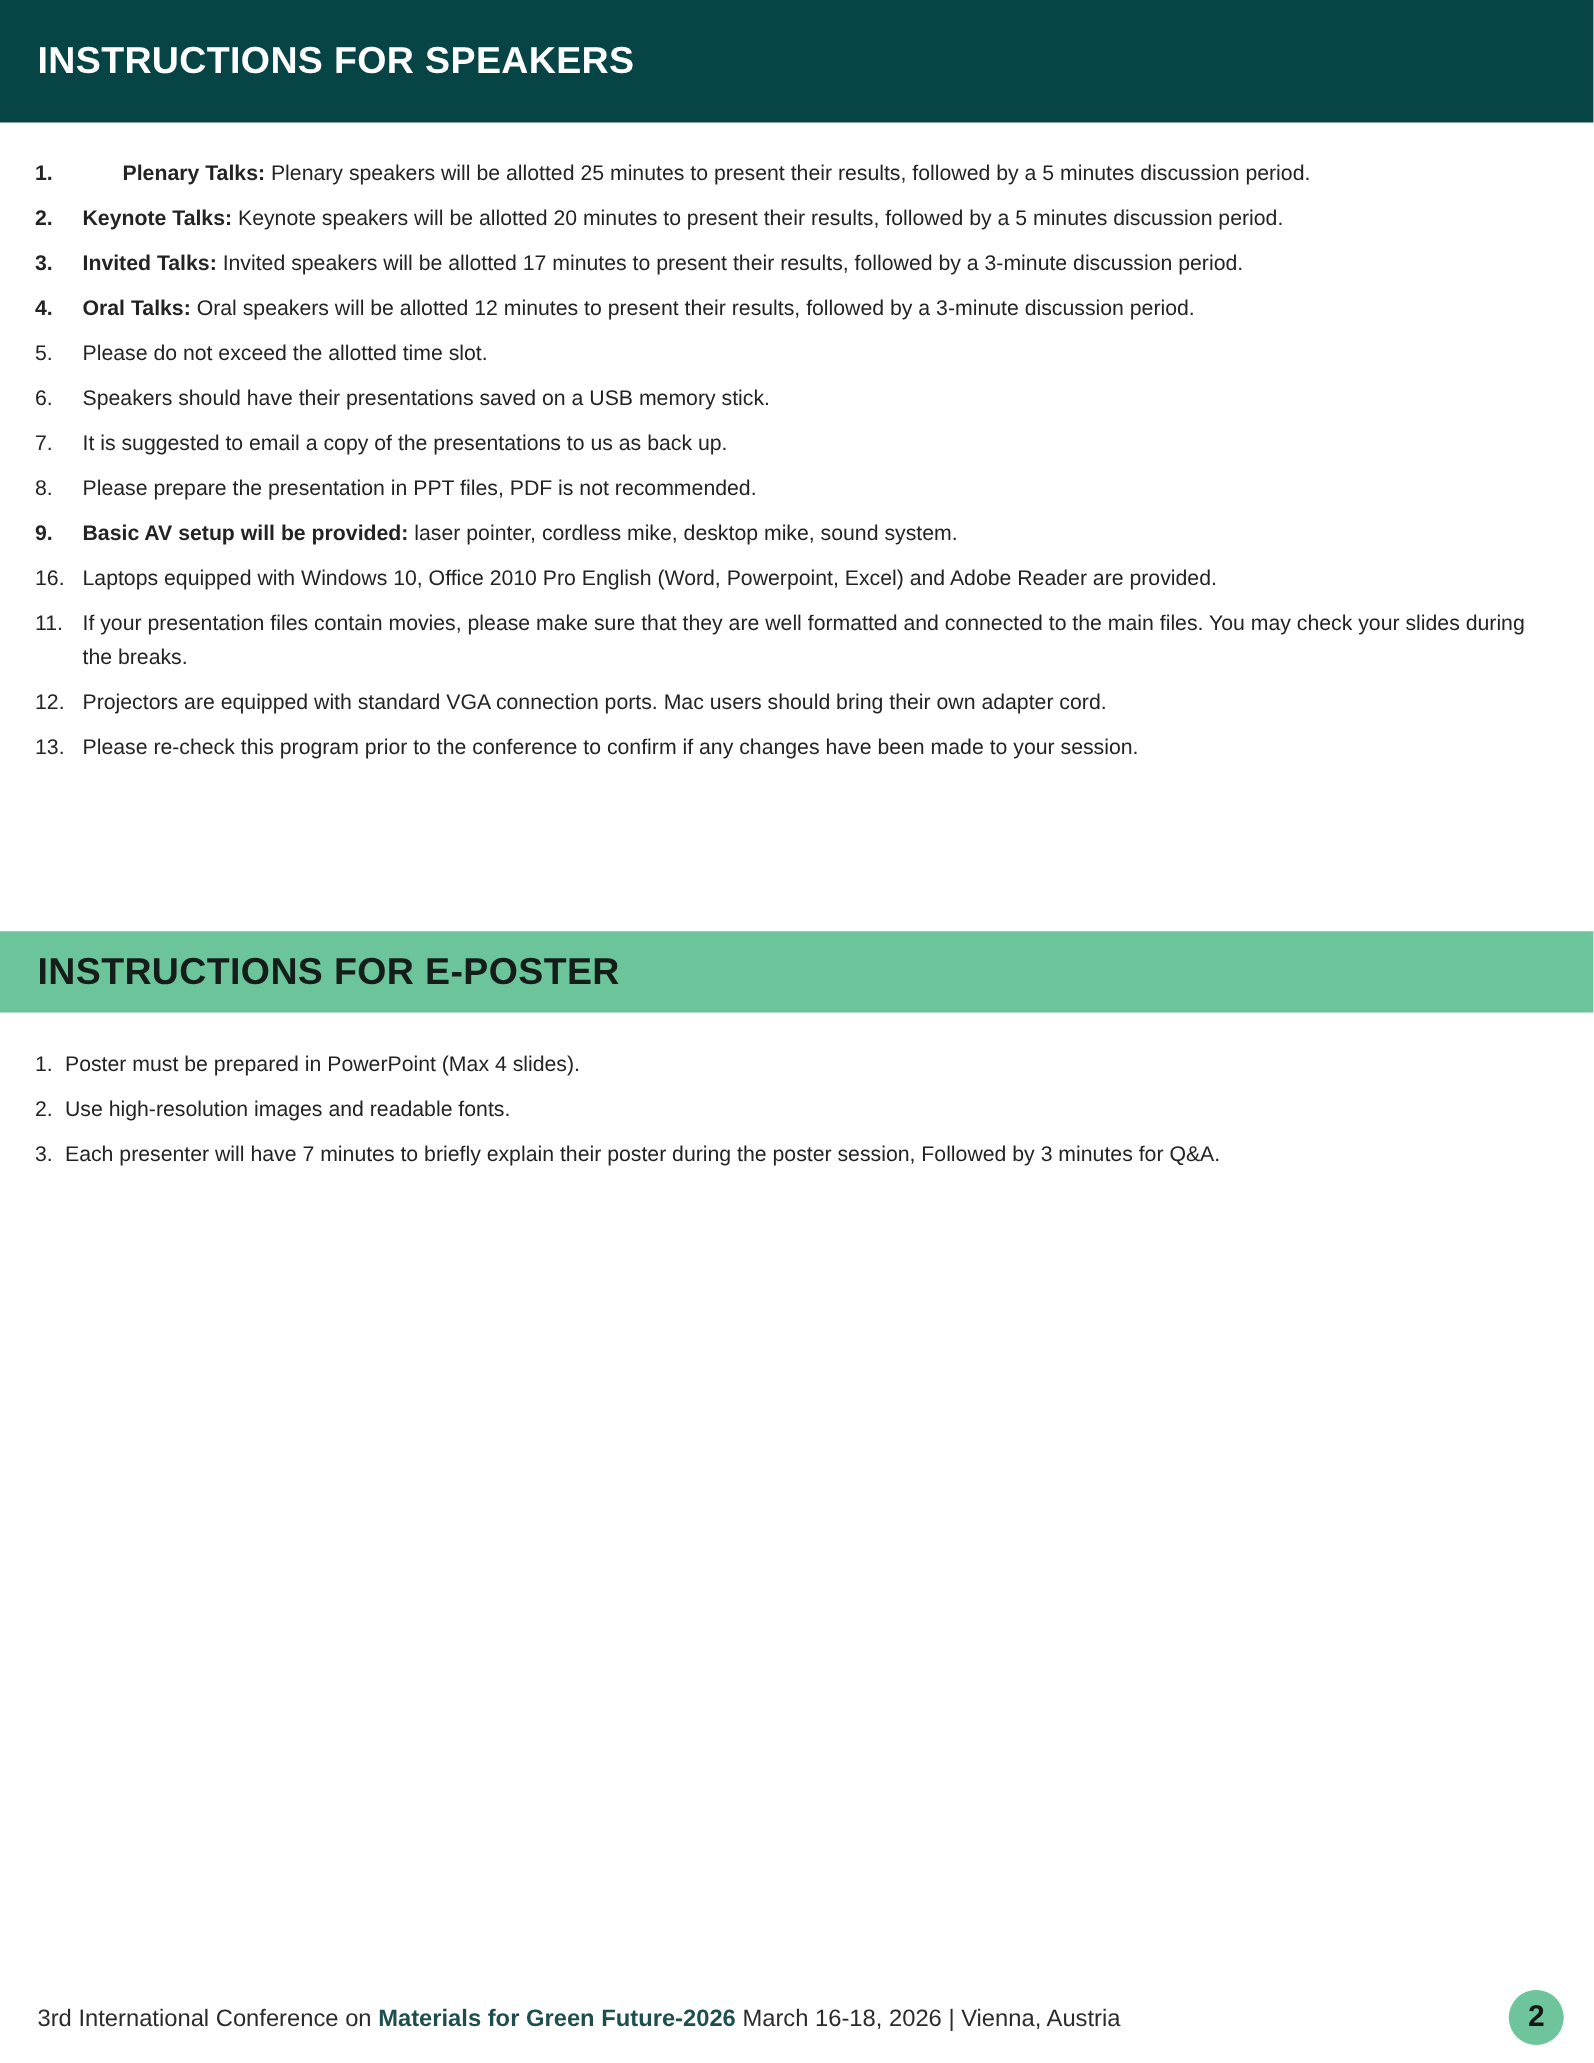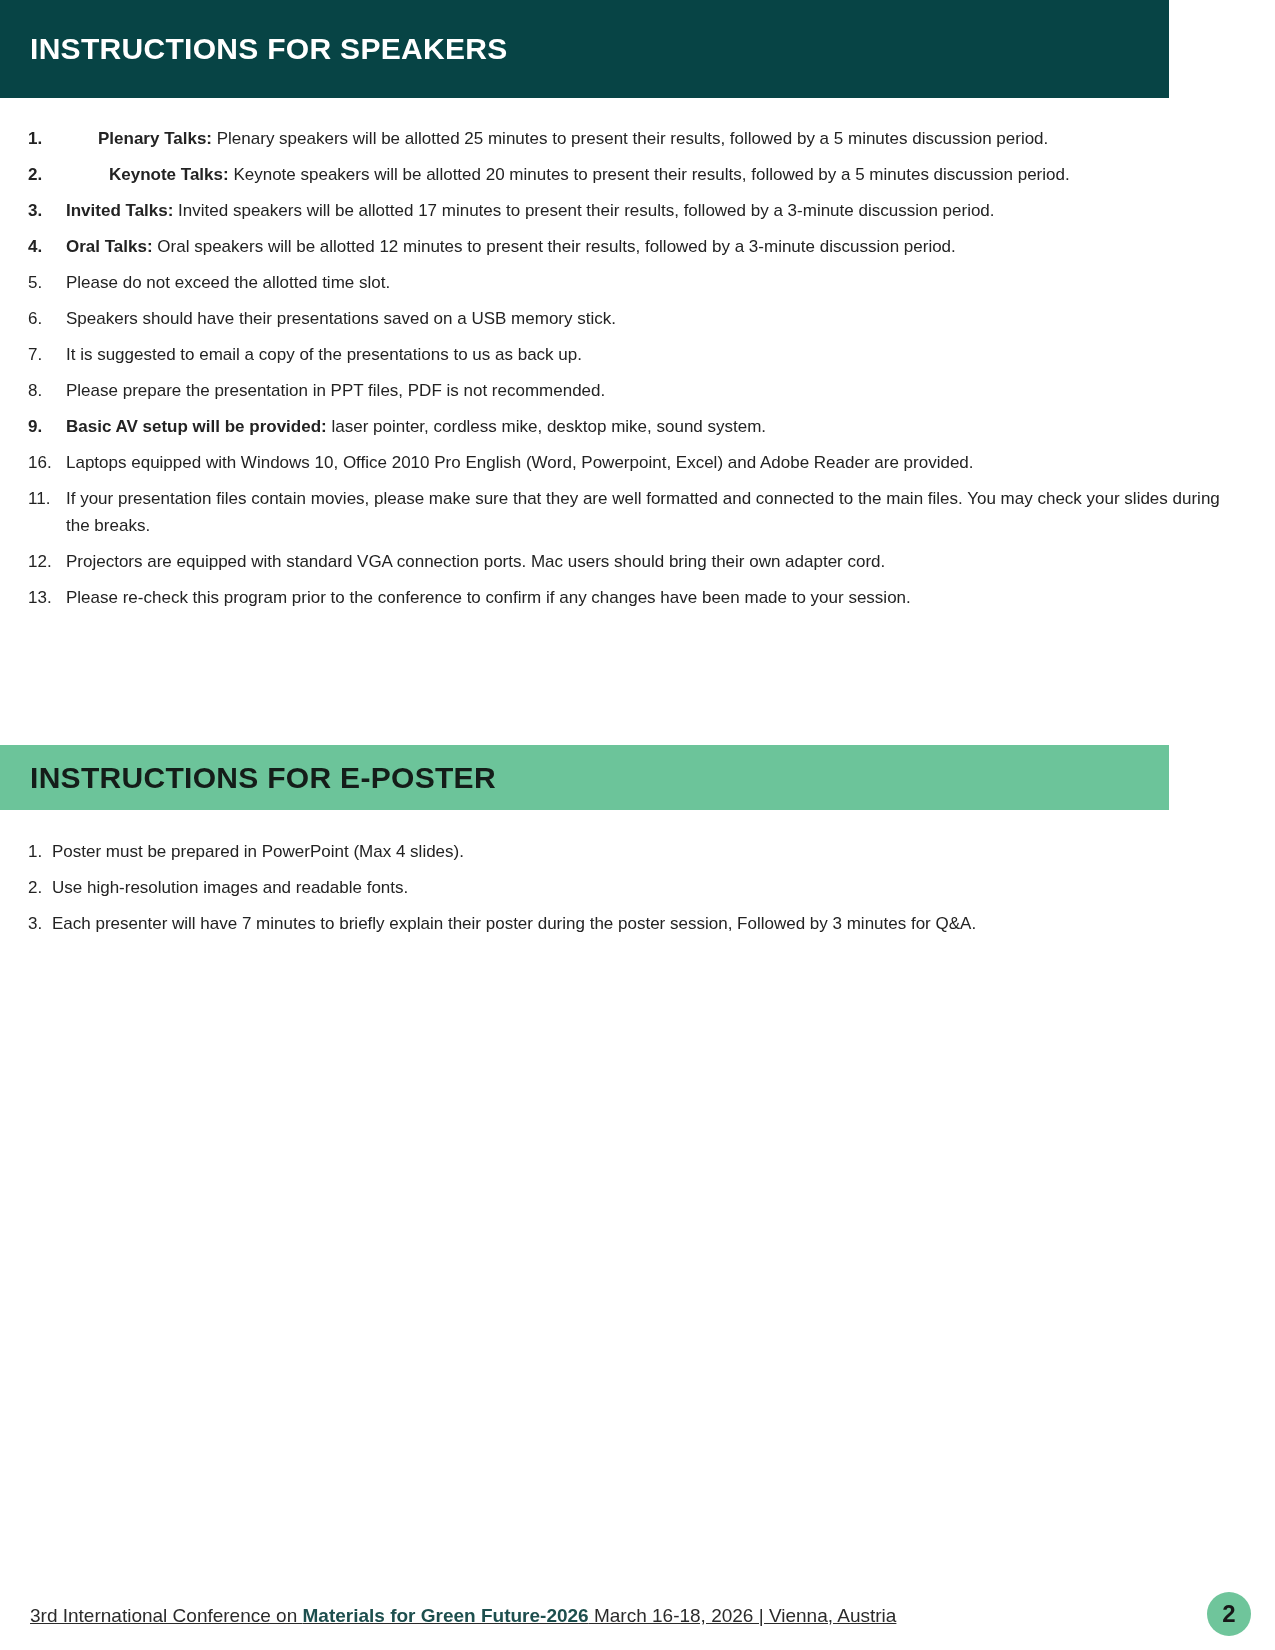--- a/index.html
+++ b/index.html
@@ -16,21 +16,21 @@
   .page{
     position:relative;
     width:1275px;
     height:1650px;
     background:#ffffff;
     overflow:hidden;
   }
   .banner{
     position:absolute;
     left:0;
-    width:1169px;
+    width:1275px;
     display:flex;
     align-items:center;
     padding-left:30px;
   }
   .banner-speakers{
     top:0;
     height:98px;
     background:var(--teal);
   }
   .banner-eposter{
@@ -57,30 +57,29 @@
   .item{
     display:grid;
     margin-bottom:9px;
   }
   .list-speakers .item{grid-template-columns:38px 1fr;}
   .list-eposter .item{grid-template-columns:24px 1fr;}
   .num{color:var(--ink);}
   .num.bold{font-weight:bold;}
   .lead{font-weight:bold;}
   .list-speakers .item:nth-child(1) .txt{white-space:nowrap;margin-left:32px;}
-  .list-speakers .item:nth-child(2) .txt{text-align:justify;margin-left:43px;}
+  .list-speakers .item:nth-child(2) .txt{text-align:justify;}
   .footer-line{
     position:absolute;
     left:30px;
     top:1602px;
     font-size:19px;
     line-height:27px;
     color:#2b2b2b;
     white-space:nowrap;
-    text-decoration:underline;
   }
   .footer-highlight{
     font-weight:bold;
     color:var(--footer-teal);
   }
   .page-circle{
     position:absolute;
     left:1207px;
     top:1592px;
     width:44px;

